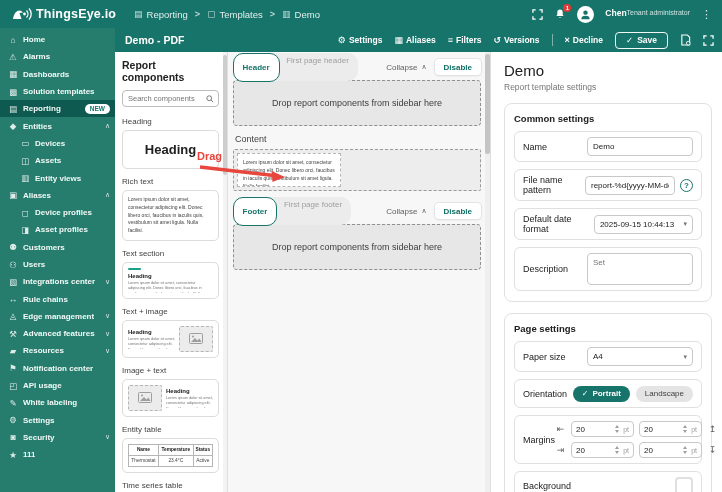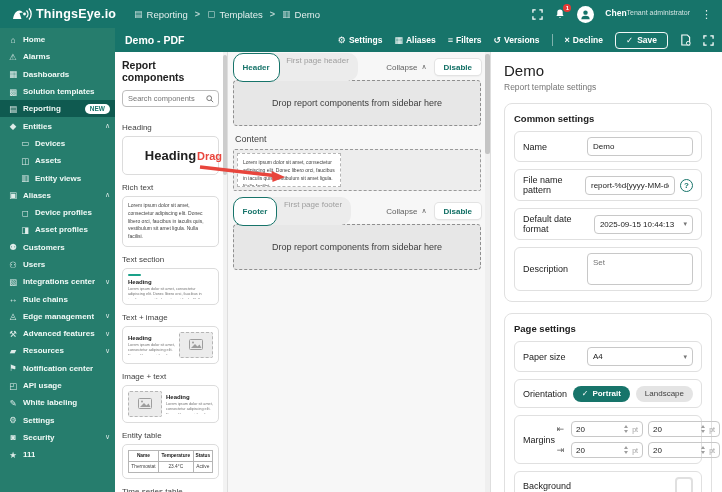--- a/index.html
+++ b/index.html
@@ -47,21 +47,21 @@
   .tb-ic { font-size:9px; }
   .tb-div { width:1px; height:12px; background:rgba(255,255,255,.45); }
   .save-btn { border:1px solid rgba(255,255,255,.95); border-radius:4px; padding:2.5px 10px; display:flex; gap:4px; align-items:center; font-size:8.5px; font-weight:bold; cursor:pointer; }
   .tb-iconbtn { display:flex; align-items:center; cursor:pointer; }
 
   .content-row { flex:1; display:flex; min-height:0; }
 
   
   .components { width:113px; flex:none; background:#fff; border-right:1px solid #dedede; padding:7px 8px 0 7px; position:relative; overflow:hidden; }
   .cp-title { font-size:10.5px; font-weight:bold; color:#212121; margin-bottom:7px; }
-  .search-box { display:flex; align-items:center; border:1px solid #bdbdbd; border-radius:4px; height:17px; padding:0 4px 0 5px; margin-bottom:16px; }
+  .search-box { display:flex; align-items:center; border:1px solid #bdbdbd; border-radius:4px; height:17px; padding:0 4px 0 5px; margin-bottom:10px; }
   .search-box input { border:none; outline:none; flex:1; min-width:0; font-size:7.5px; font-family:inherit; color:#424242; background:transparent; }
   .sec-label { font-size:8px; color:#424242; margin:8px 0 4px 0; }
   .card { border:1px solid #dcdcdc; border-radius:5px; background:#fff; overflow:hidden; cursor:grab; }
   .card-heading { padding:11px 2px; text-align:center; font-size:13px; font-weight:bold; color:#212121; }
   .card-rich { padding:5px; font-size:5px; line-height:1.55; color:#424242; }
   .card-textsec { padding:5px; }
   .mini-tag { width:13px; height:2.5px; background:#1aa189; border-radius:1px; margin-bottom:2.5px; }
   .mini-h { font-size:6px; font-weight:bold; color:#212121; margin-bottom:2px; }
   .mini-p { font-size:3.8px; line-height:1.5; color:#757575; max-height:12px; overflow:hidden; }
   .card-mix { display:flex; gap:4px; padding:5px; align-items:center; }
@@ -107,21 +107,21 @@
   .help-ic { width:13px; height:13px; border:1.4px solid #17746a; border-radius:50%; color:#17746a; font-size:8px; font-weight:bold; display:flex; align-items:center; justify-content:center; flex:none; cursor:pointer; }
   .fselect { width:106px; border:1px solid #c8c8c8; border-radius:4px; font-size:8px; color:#212121; padding:4px 5px; display:flex; align-items:center; justify-content:space-between; cursor:pointer; background:#fff; }
   .sel-arrow { color:#757575; font-size:7px; }
   .tarea { width:106px; height:32px; border:1px solid #c8c8c8; border-radius:4px; font-size:8px; font-family:inherit; color:#212121; padding:4px 5px; resize:none; outline:none; }
   .pillbtns { display:flex; gap:6px; }
   .pbtn-on { background:#17746a; color:#fff; border-radius:12px; font-size:8px; font-weight:bold; padding:3.5px 9px; display:flex; gap:4px; align-items:center; cursor:pointer; }
   .pbtn-off { background:#e4e4e4; color:#424242; border-radius:12px; font-size:8px; padding:3.5px 9px; cursor:pointer; }
   .margins-grid { display:flex; flex-direction:column; gap:5px; }
   .mrow { display:flex; align-items:center; gap:5px; }
   .micon { font-size:9px; color:#616161; width:11px; text-align:center; }
-  .minput { display:flex; align-items:center; border:1px solid #c8c8c8; border-radius:4px; padding:2.5px 4px; width:72px; gap:4px; }
+  .minput { display:flex; align-items:center; border:1px solid #c8c8c8; border-radius:4px; padding:2.5px 4px; width:63px; gap:4px; }
   .minput input { width:22px; border:none; outline:none; font-size:8px; font-family:inherit; color:#212121; }
   .stp { display:flex; flex-direction:column; gap:1.5px; margin-left:auto; cursor:pointer; }
   .tri-up { width:0; height:0; border-left:2.5px solid transparent; border-right:2.5px solid transparent; border-bottom:3px solid #9e9e9e; }
   .tri-dn { width:0; height:0; border-left:2.5px solid transparent; border-right:2.5px solid transparent; border-top:3px solid #9e9e9e; }
   .unit { font-size:7px; color:#9e9e9e; }
   .bg-pick { width:18px; height:18px; border:2px solid #e0e0e0; border-radius:4px; cursor:pointer; }
   svg { display:block; }
 </style>
 </head>
 <body>

